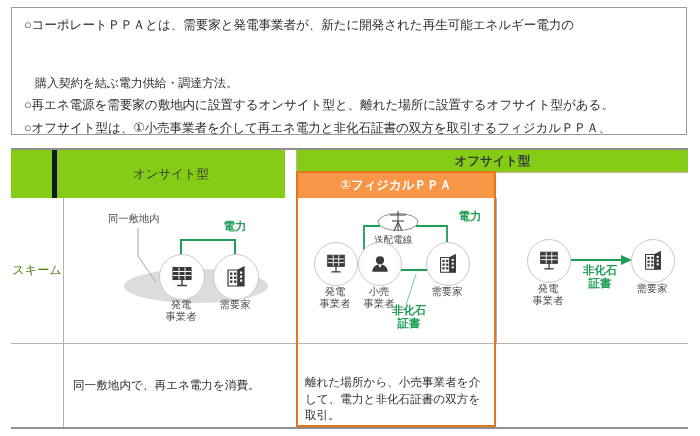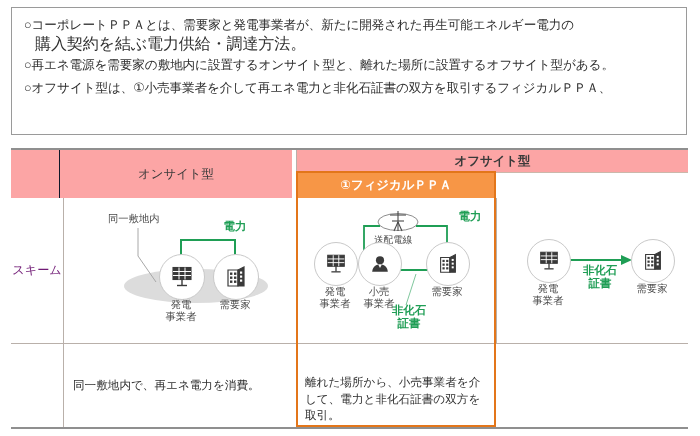--- a/index.html
+++ b/index.html
@@ -17,52 +17,52 @@
   .summary-box{
     position:absolute;left:11px;top:7px;width:676px;height:128px;
     border:1px solid #9a9a9a;background:#ffffff;box-sizing:border-box;
     padding:9px 12px 0 12px;
   }
   .bullet-line{
     font-size:12.6px;line-height:17.5px;color:#2f2f2f;
     letter-spacing:-0.1px;white-space:nowrap;
   }
   .bullet-cont{
-    font-size:16px;line-height:17.5px;color:#2f2f2f;
-    letter-spacing:-0.1px;white-space:nowrap;padding-left:11px;
+    font-size:12px;line-height:17.5px;color:#2f2f2f;
+    letter-spacing:-0.1px;white-space:nowrap;padding-left:11px;margin-top:40px;
   }
 
   
   .tbl{
     position:absolute;left:11px;top:148px;width:677px;height:281px;
   }
   .tbl-top-rule{position:absolute;left:0;top:0;width:677px;height:2px;background:#8f8f8f;}
   .tbl-bot-rule{position:absolute;left:0;bottom:0;width:677px;height:2px;background:#8f8f8f;}
 
   .hdr{position:absolute;left:0;top:2px;width:677px;height:48px;}
-  .hdr-cell{position:absolute;top:0;background:#fca5a5;box-sizing:border-box;
+  .hdr-cell{position:absolute;top:0;background:#84cc16;box-sizing:border-box;
             display:flex;align-items:center;justify-content:center;
             font-size:12.4px;color:#3a3a3a;}
   .hdr-corner{left:0;width:52px;height:48px;}
-  .hdr-onsite{left:48px;width:233px;height:48px;border-left:1px solid #0f172a;}
+  .hdr-onsite{left:41px;width:233px;height:48px;border-left:5px solid #0f172a;}
   .hdr-offsite-top{left:285px;width:392px;height:23px;border-left:1px solid #b9b0aa;
                    font-weight:bold;font-size:12.4px;}
   .hdr-phys{left:285px;top:23px;width:200px;height:25px;background:#f79646;
             color:#ffffff;font-weight:bold;font-size:12.4px;}
   .hdr-virt{left:485px;top:23px;width:192px;height:25px;border-left:1px solid #d8c6bb;}
   .hdr-underline{position:absolute;left:285px;top:22px;width:392px;height:1px;background:#cbb8ab;}
 
   .row{position:absolute;left:0;width:677px;}
   .row-scheme{top:50px;height:145px;}
   .row-outline{top:195px;height:84px;}
   .row-div{position:absolute;left:0;top:195px;width:677px;height:1px;background:#b9b0aa;}
 
   .cell{position:absolute;top:0;height:100%;box-sizing:border-box;}
   .c-label{left:0;width:52px;display:flex;align-items:center;justify-content:center;
-           font-size:12.2px;color:#701a75;}
+           font-size:12.2px;color:#4d7c0f;}
   .c-onsite{left:52px;width:233px;border-left:1px solid #b9b0aa;}
   .c-phys{left:285px;width:200px;}
   .c-virt{left:485px;width:192px;border-left:1px solid #b9b0aa;}
 
   .desc{font-size:11.6px;line-height:16.5px;color:#2f2f2f;padding:0 9px;
         display:flex;align-items:center;height:100%;box-sizing:border-box;}
   .desc.top{align-items:flex-start;padding-top:31px;}
 
   
   .hl-frame{

